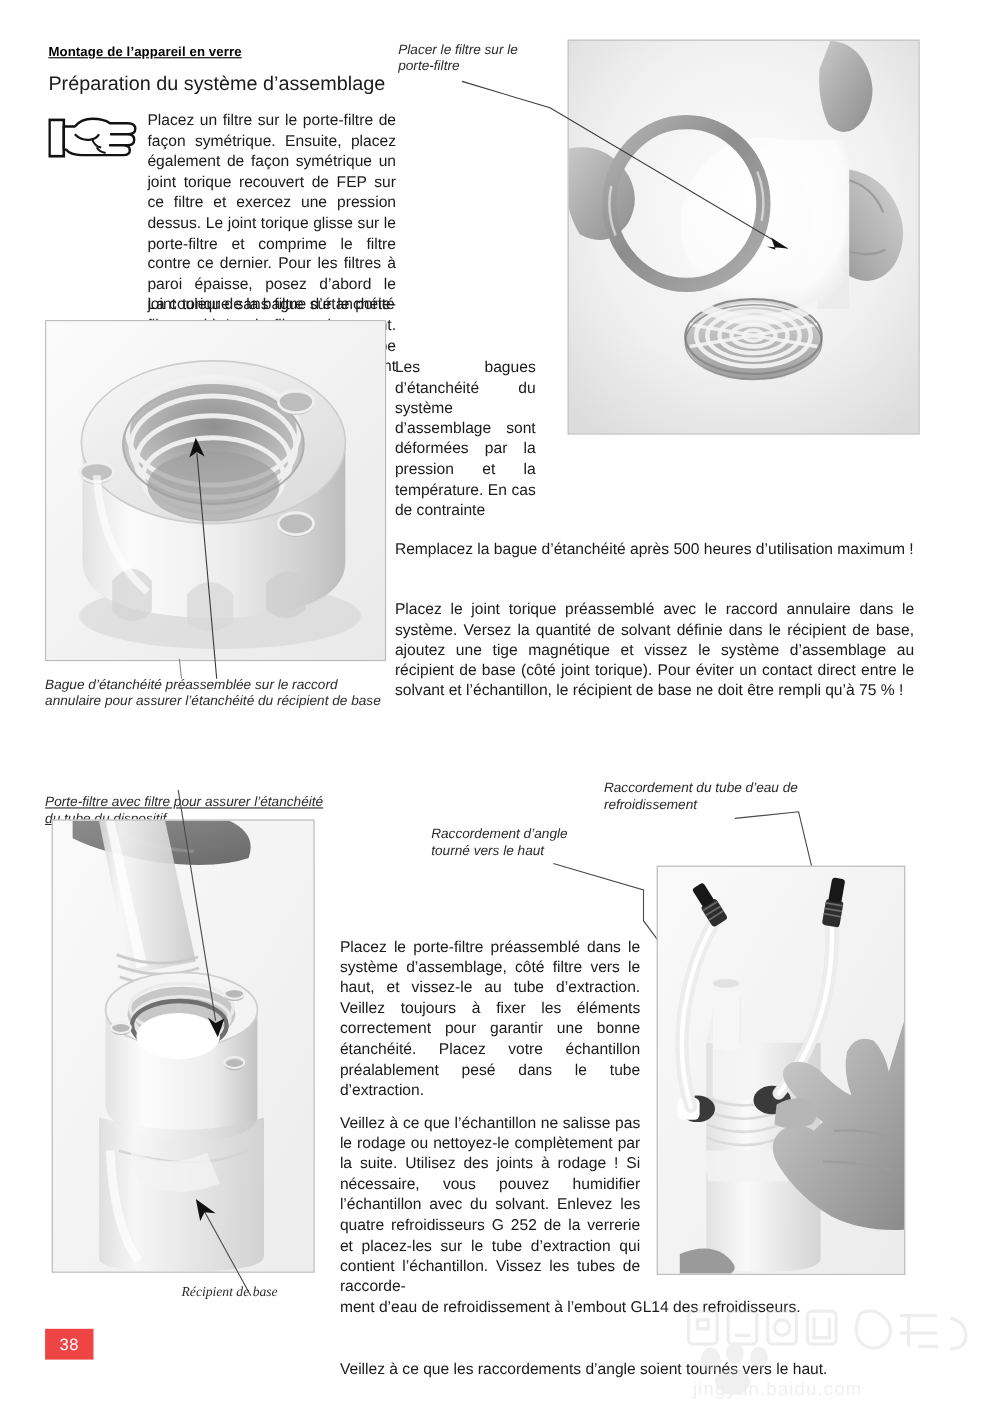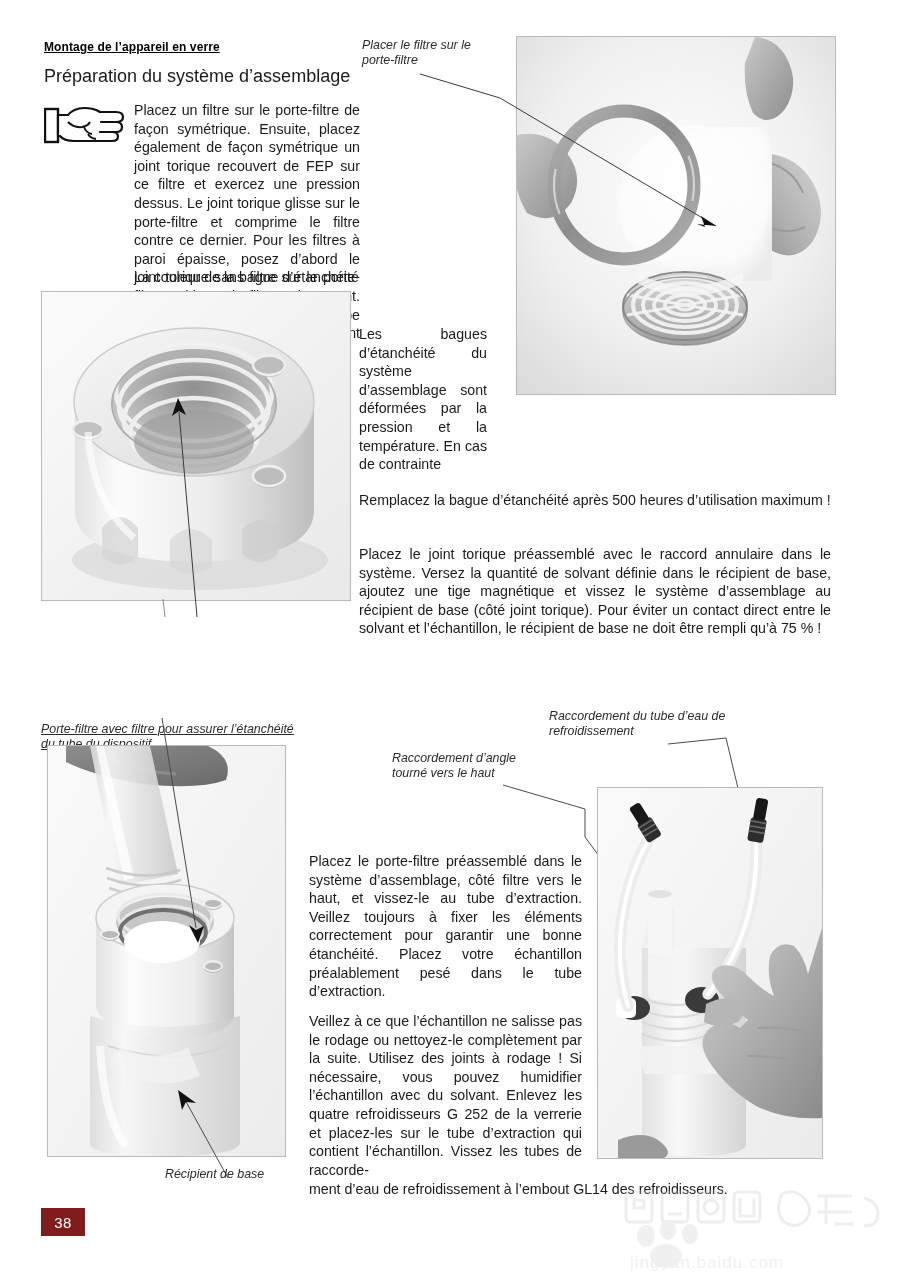--- a/index.html
+++ b/index.html
@@ -17,21 +17,21 @@
   .body{
     position:absolute;font-size:14.2px;line-height:18.6px;color:#1a1a1a;
     text-align:justify;text-justify:inter-word;
   }
   .cap{
     position:absolute;font-style:italic;font-size:12.4px;line-height:15.4px;
     color:#2b2b2b;
   }
   
   .pagenum{
-    position:absolute;background:#7f1d1d;color:#fff;font-size:15px;
+    position:absolute;background:#ef4444;color:#fff;font-size:15px;
     display:flex;align-items:center;justify-content:center;
     letter-spacing:.5px;
   }
   
   .photo{position:absolute;border:1px solid #b9b9b9;overflow:hidden;background:#efefef;}
   .photo svg{display:block;width:100%;height:100%;}
   
   .lead{position:absolute;pointer-events:none;}
   .lead svg{display:block;overflow:visible;}
   
@@ -206,20 +206,21 @@
     </svg>
   </div>
 
   <div class="body" style="left:359px;top:305px;width:128px;margin-top:20px;">Les bagues d’étanchéité du système d’assemblage sont déformées par la pression et la température. En cas de contrainte</div>
 
 
   <div class="body" style="left:359px;top:491px;width:472px;">Remplacez la bague d’étanchéité après 500 heures d’utilisation maximum !</div>
 
   <div class="body" style="left:359px;top:545px;width:472px;">Placez le joint torique préassemblé avec le raccord annulaire dans le système. Versez la quantité de solvant définie dans le récipient de base, ajoutez une tige magnétique et vissez le système d’assemblage au récipient de base (côté joint torique). Pour éviter un contact direct entre le solvant et l’échantillon, le récipient de base ne doit être rempli qu’à 75 % !</div>
 
+  <div class="cap" style="left:41px;top:615px;width:310px;">Bague d’étanchéité préassemblée sur le raccord annulaire pour assurer l’étanchéité du récipient de base</div>
 
   <div class="lead" style="left:155px;top:599px;">
     <svg width="20" height="18" viewBox="0 0 20 18">
       <path d="M10 18 L8 0" fill="none" stroke="#8a8a8a" stroke-width="1"></path>
     </svg>
   </div>
 
   <div class="cap" style="left:41px;top:722px;width:260px;text-decoration:underline;">Porte-filtre avec filtre pour assurer l’étanchéité du tube du dispositif</div>
 
   <div class="photo" style="left:47px;top:745px;width:237px;height:410px;">
@@ -298,21 +299,21 @@
     </svg>
   </div>
 
   <div class="lead" style="left:172px;top:1088px;">
     <svg width="70" height="90" viewBox="0 0 70 90">
       <path d="M56 90 L12 10" fill="none" stroke="#4a4a4a" stroke-width="1"></path>
       <path d="M6 2 L10 22 L14 14 L24 15 Z" fill="#111"></path>
     </svg>
   </div>
 
-  <div class="cap" style="left:165px;top:1167px;width:160px;">Récipient de base</div>
+  <div class="cap" style="left:165px;top:1167px;width:160px;font-family:Liberation Serif, serif;">Récipient de base</div>
 
   <div class="cap" style="left:549px;top:709px;width:180px;">Raccordement du tube d’eau de refroidissement</div>
 
   <div class="cap" style="left:392px;top:751px;width:160px;">Raccordement d’angle tourné vers le haut</div>
 
   <div class="lead" style="left:668px;top:732px;">
     <svg width="130" height="160" viewBox="0 0 130 160">
       <path d="M0 12 L58 6 L90 140" fill="none" stroke="#4a4a4a" stroke-width="1"></path>
       <path d="M92 152 L84 134 L91 139 L99 134 Z" fill="#111"></path>
     </svg>
@@ -404,20 +405,21 @@
       <path d="M20 352 Q44 342 60 352 Q76 364 66 370 L20 370 Z" fill="#9a9a9a"></path>
     </svg>
   </div>
 
   <div class="body" style="left:309px;top:852px;width:273px;">Placez le porte-filtre préassemblé dans le système d’assemblage, côté filtre vers le haut, et vissez-le au tube d’extraction. Veillez toujours à fixer les éléments correctement pour garantir une bonne étanchéité. Placez votre échantillon préalablement pesé dans le tube d’extraction.</div>
 
   <div class="body" style="left:309px;top:1012px;width:273px;">Veillez à ce que l’échantillon ne salisse pas le rodage ou nettoyez-le complètement par la suite. Utilisez des joints à rodage ! Si nécessaire, vous pouvez humidifier l’échantillon avec du solvant. Enlevez les quatre refroidisseurs G 252 de la verrerie et placez-les sur le tube d’extraction qui contient l’échantillon. Vissez les tubes de raccorde-</div>
 
   <div class="body" style="left:309px;top:1180px;width:522px;text-align:left;">ment d’eau de refroidissement à l’embout GL14 des refroidisseurs.</div>
 
+  <div class="body" style="left:309px;top:1236px;width:522px;text-align:left;">Veillez à ce que les raccordements d’angle soient tournés vers le haut.</div>
 
   <div class="pagenum" style="left:41px;top:1208px;width:44px;height:28px;">38</div>
 
   <div class="wm" style="left:622px;top:1186px;">
     <svg width="262" height="86" viewBox="0 0 262 86">
       <g fill="none" stroke="#c9c9c9" stroke-width="3">
         <rect x="4" y="6" width="26" height="30" rx="4"></rect>
         <rect x="12" y="14" width="10" height="8"></rect>
         <rect x="40" y="6" width="26" height="30" rx="4"></rect>
         <path d="M46 28 h14"></path>

